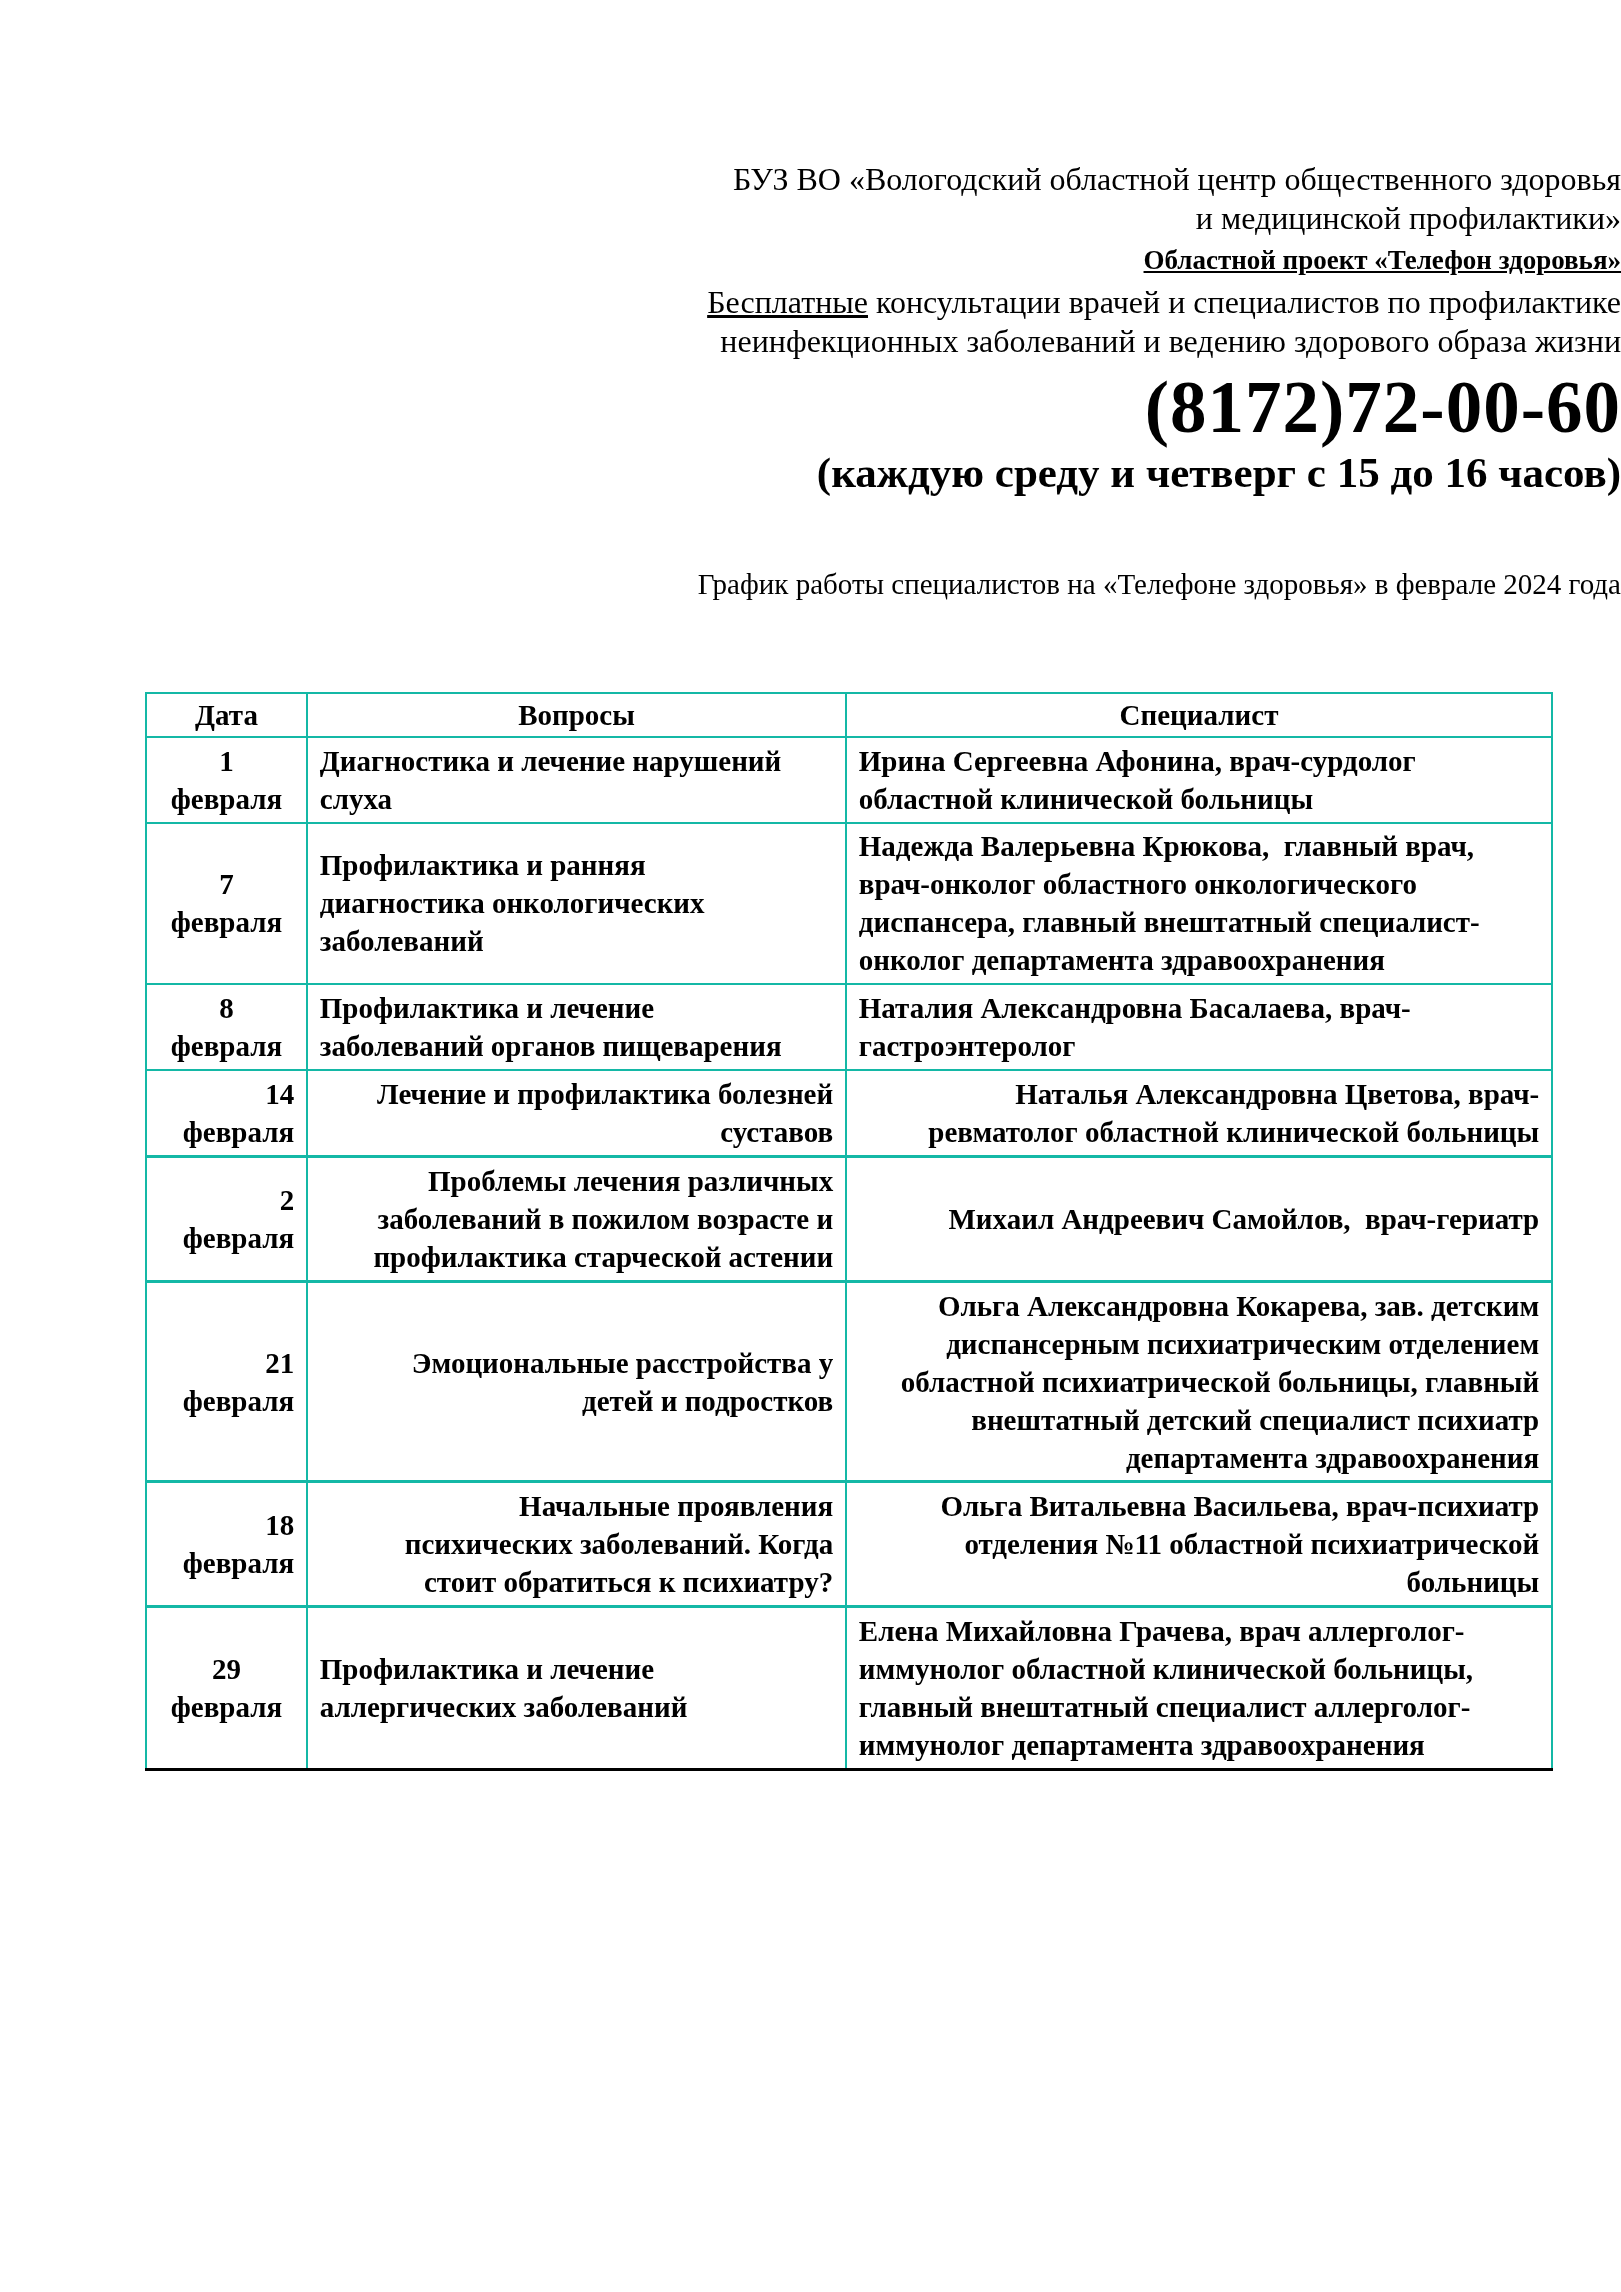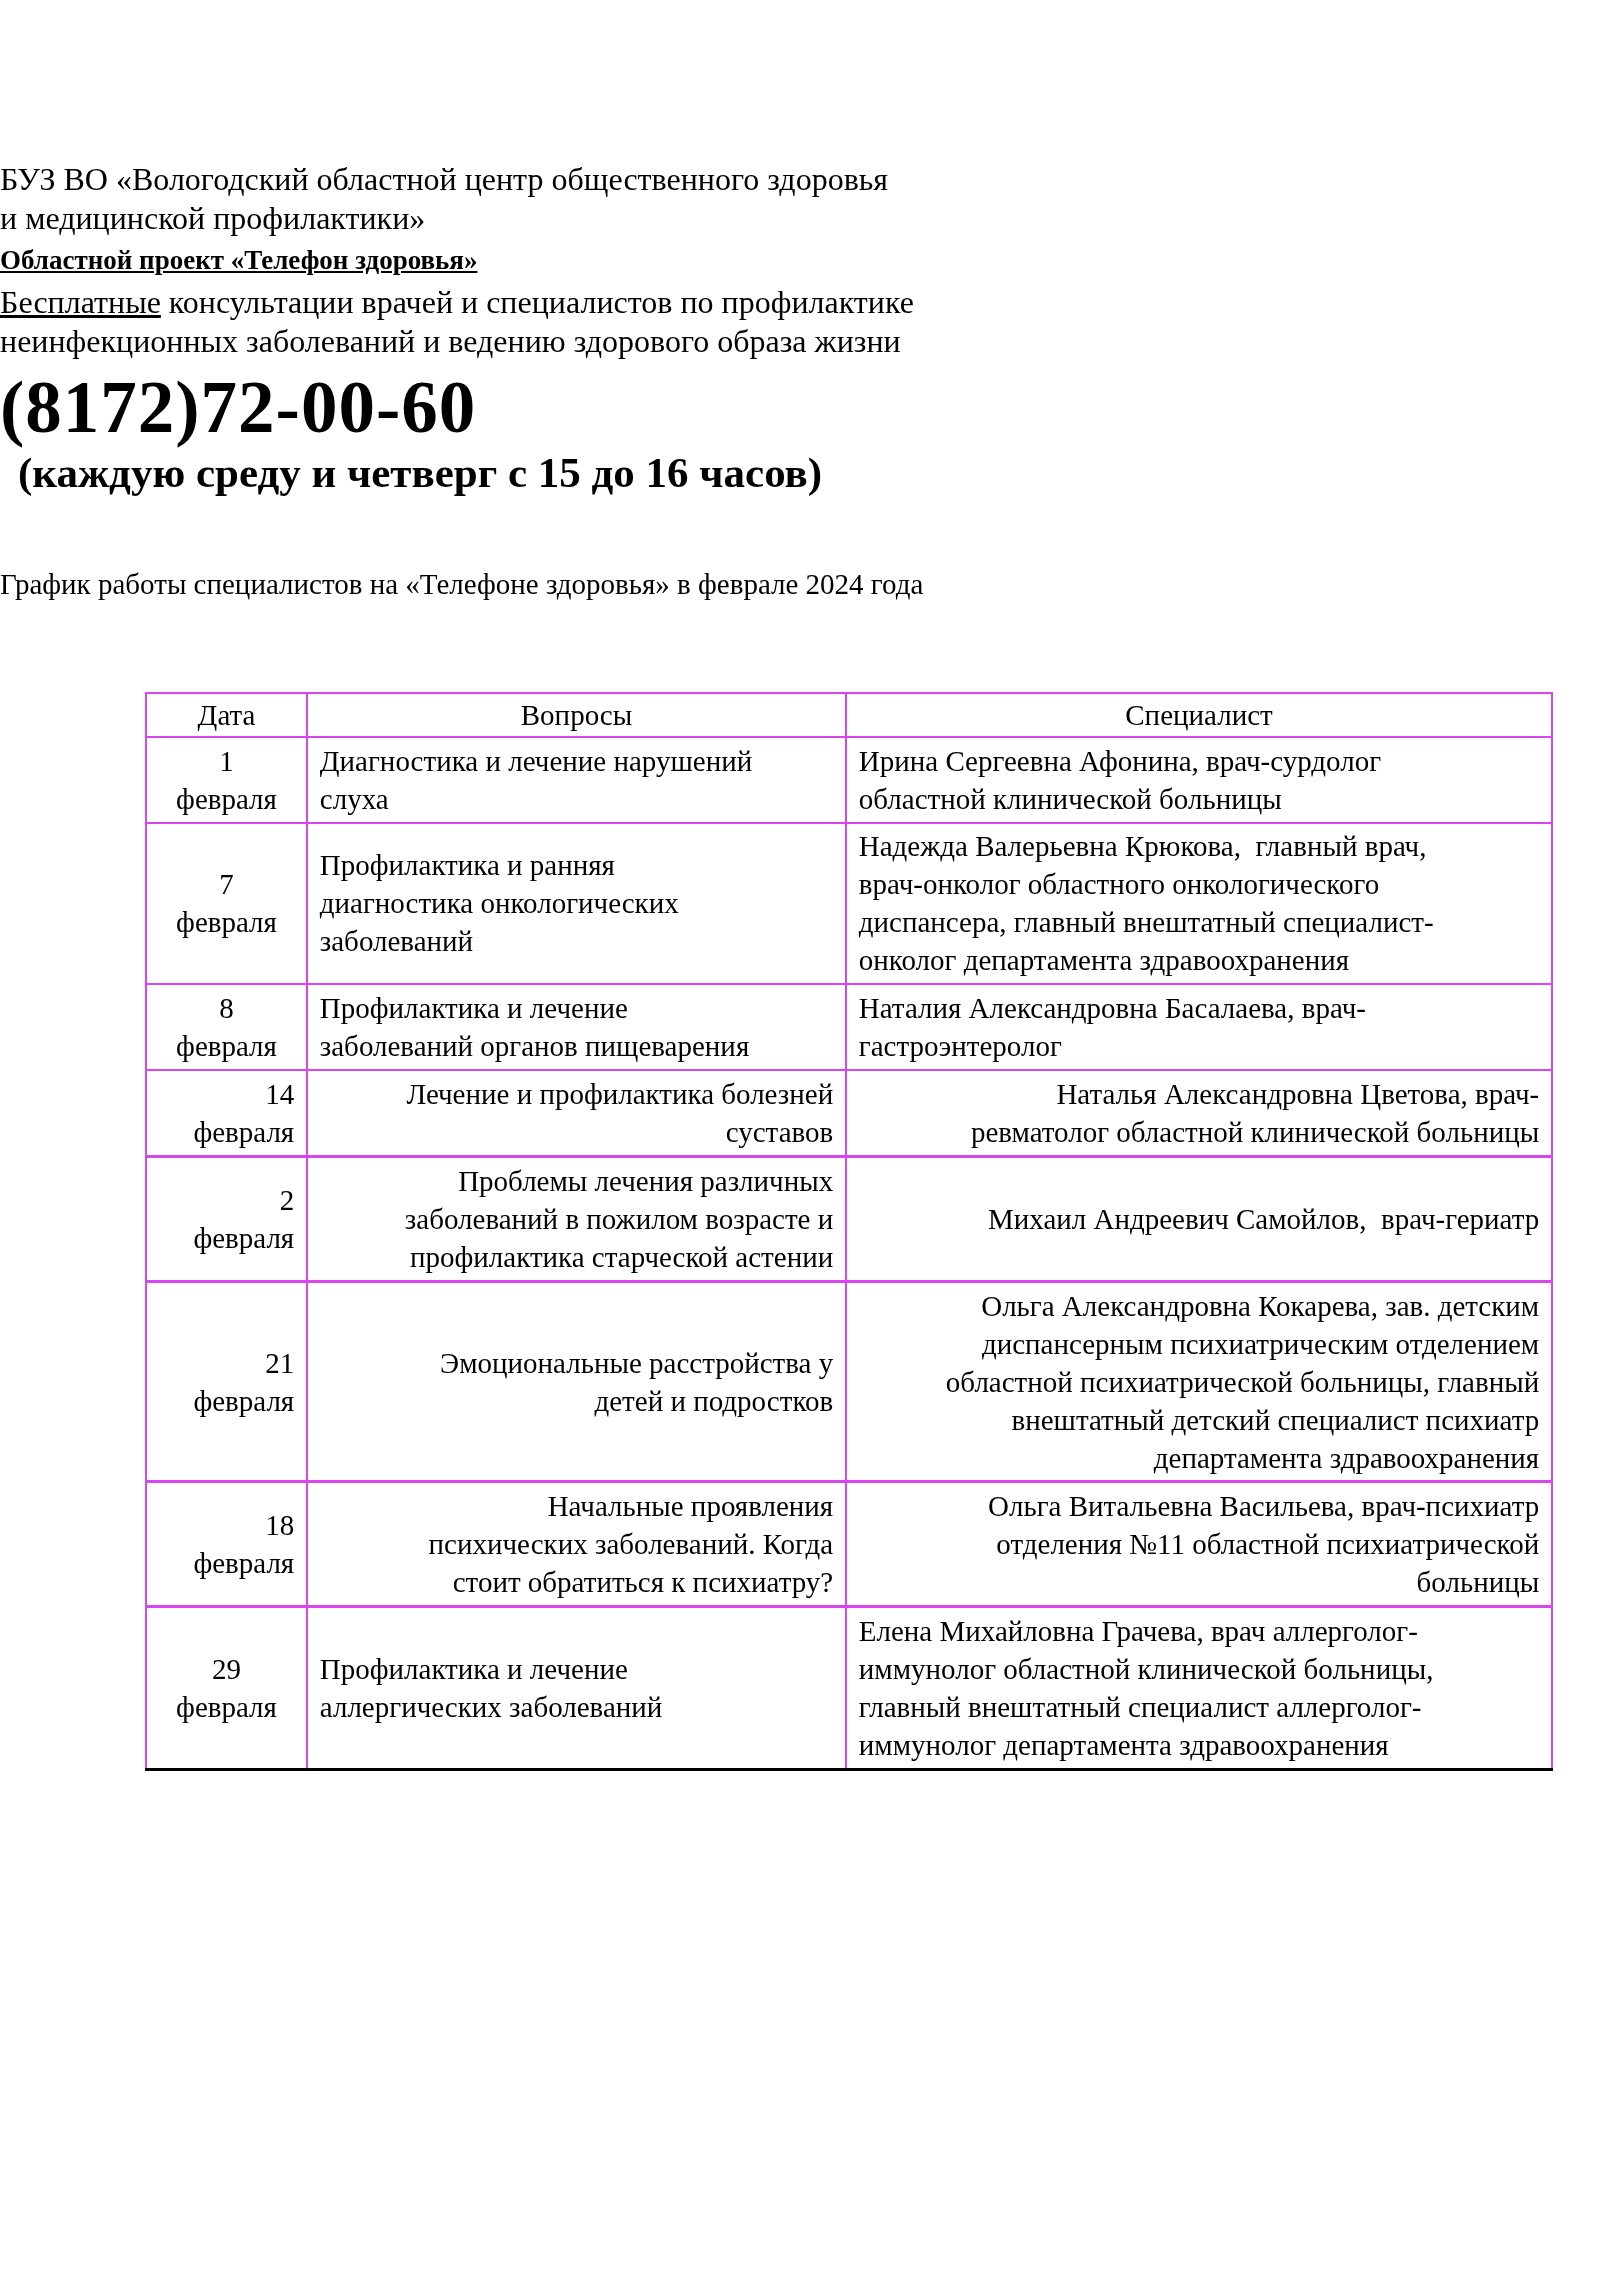--- a/index.html
+++ b/index.html
@@ -11,21 +11,21 @@
   }
   .page {
     position: relative;
     width: 1621px;
     height: 2293px;
     background: #ffffff;
     overflow: hidden;
   }
   .header-block {
     padding-top: 160px;
-    text-align: left;
+    text-align: right;
   }
   .org-line {
     font-size: 32px;
     line-height: 39px;
   }
   .project-title {
     font-size: 27px;
     line-height: 45px;
     font-weight: bold;
     text-decoration: underline;
@@ -56,24 +56,24 @@
   table.schedule {
     border-collapse: collapse;
     table-layout: fixed;
     margin-left: 145px;
     margin-top: 86px;
     width: 1406px;
     border: 2.9px solid #000000;
   }
   table.schedule th,
   table.schedule td {
-    border: 2px solid #d946ef;
+    border: 2px solid #14b8a6;
     font-size: 29px;
     line-height: 38px;
-    font-weight: normal;
+    font-weight: bold;
     vertical-align: middle;
     padding: 3.9px 11.8px;
     white-space: pre-wrap;
     overflow: hidden;
   }
   table.schedule th {
     text-align: center;
     padding: 2px 5.9px;
   }
   td.date-cell {

